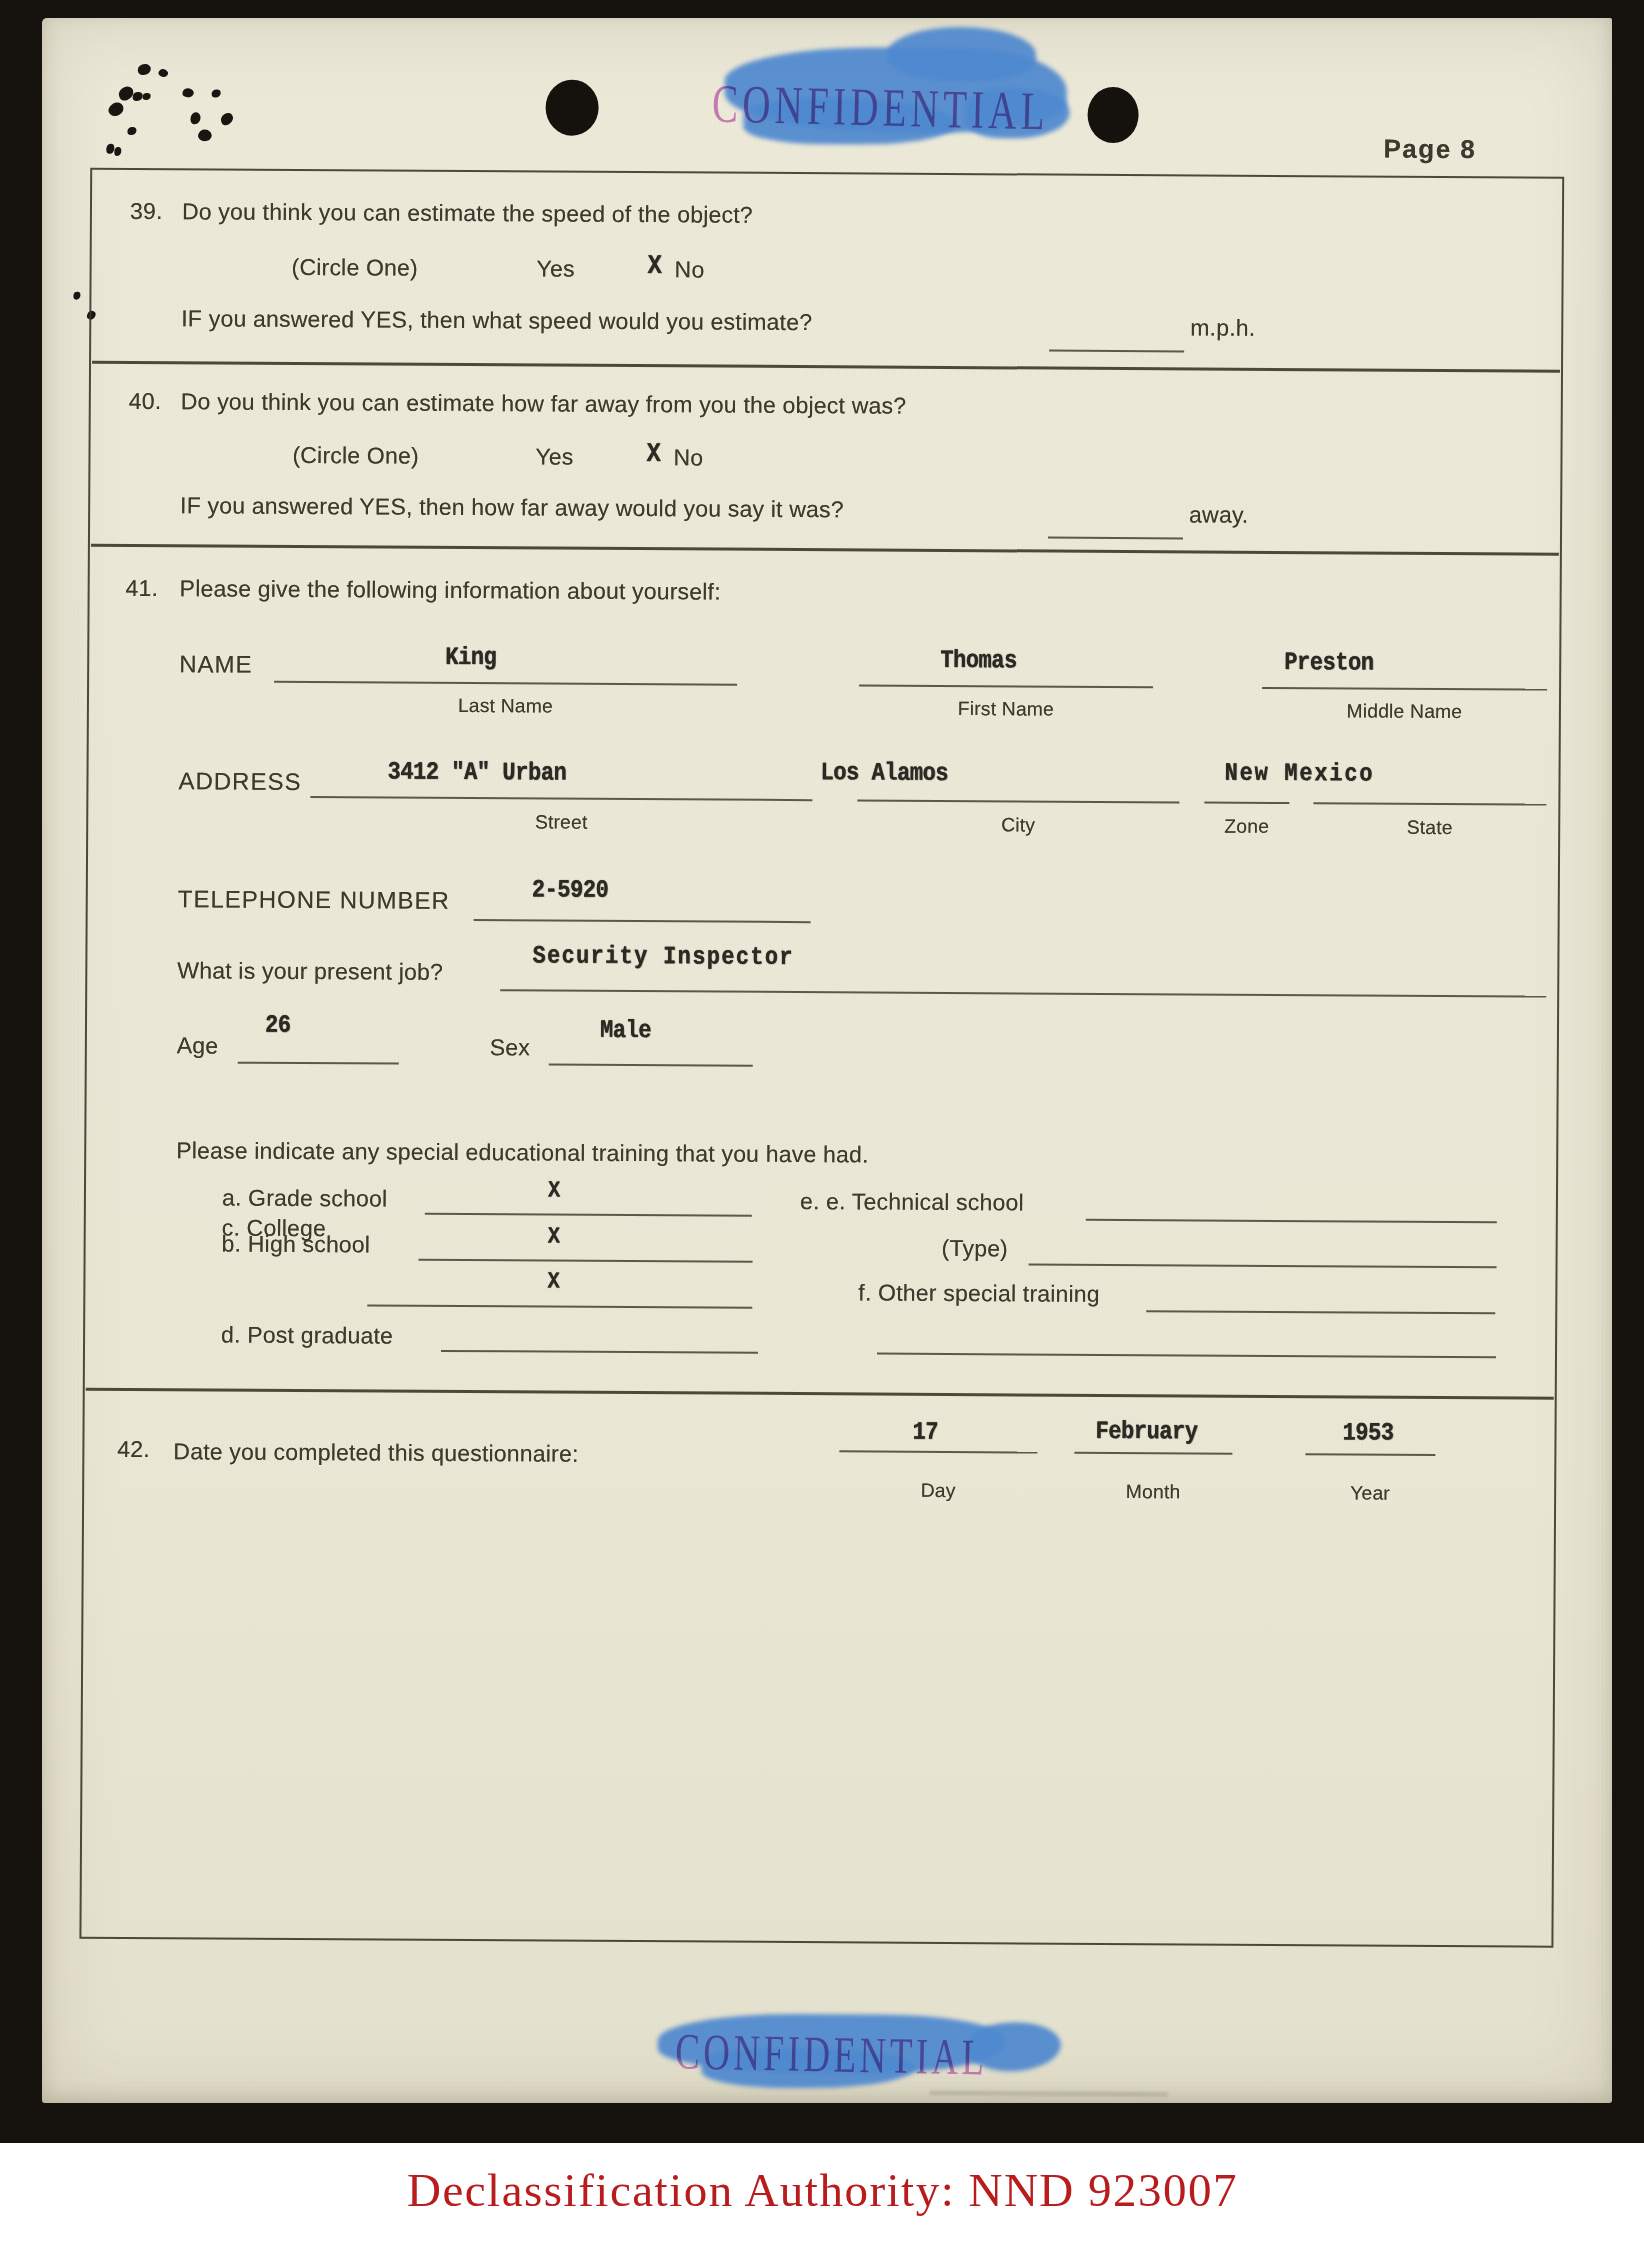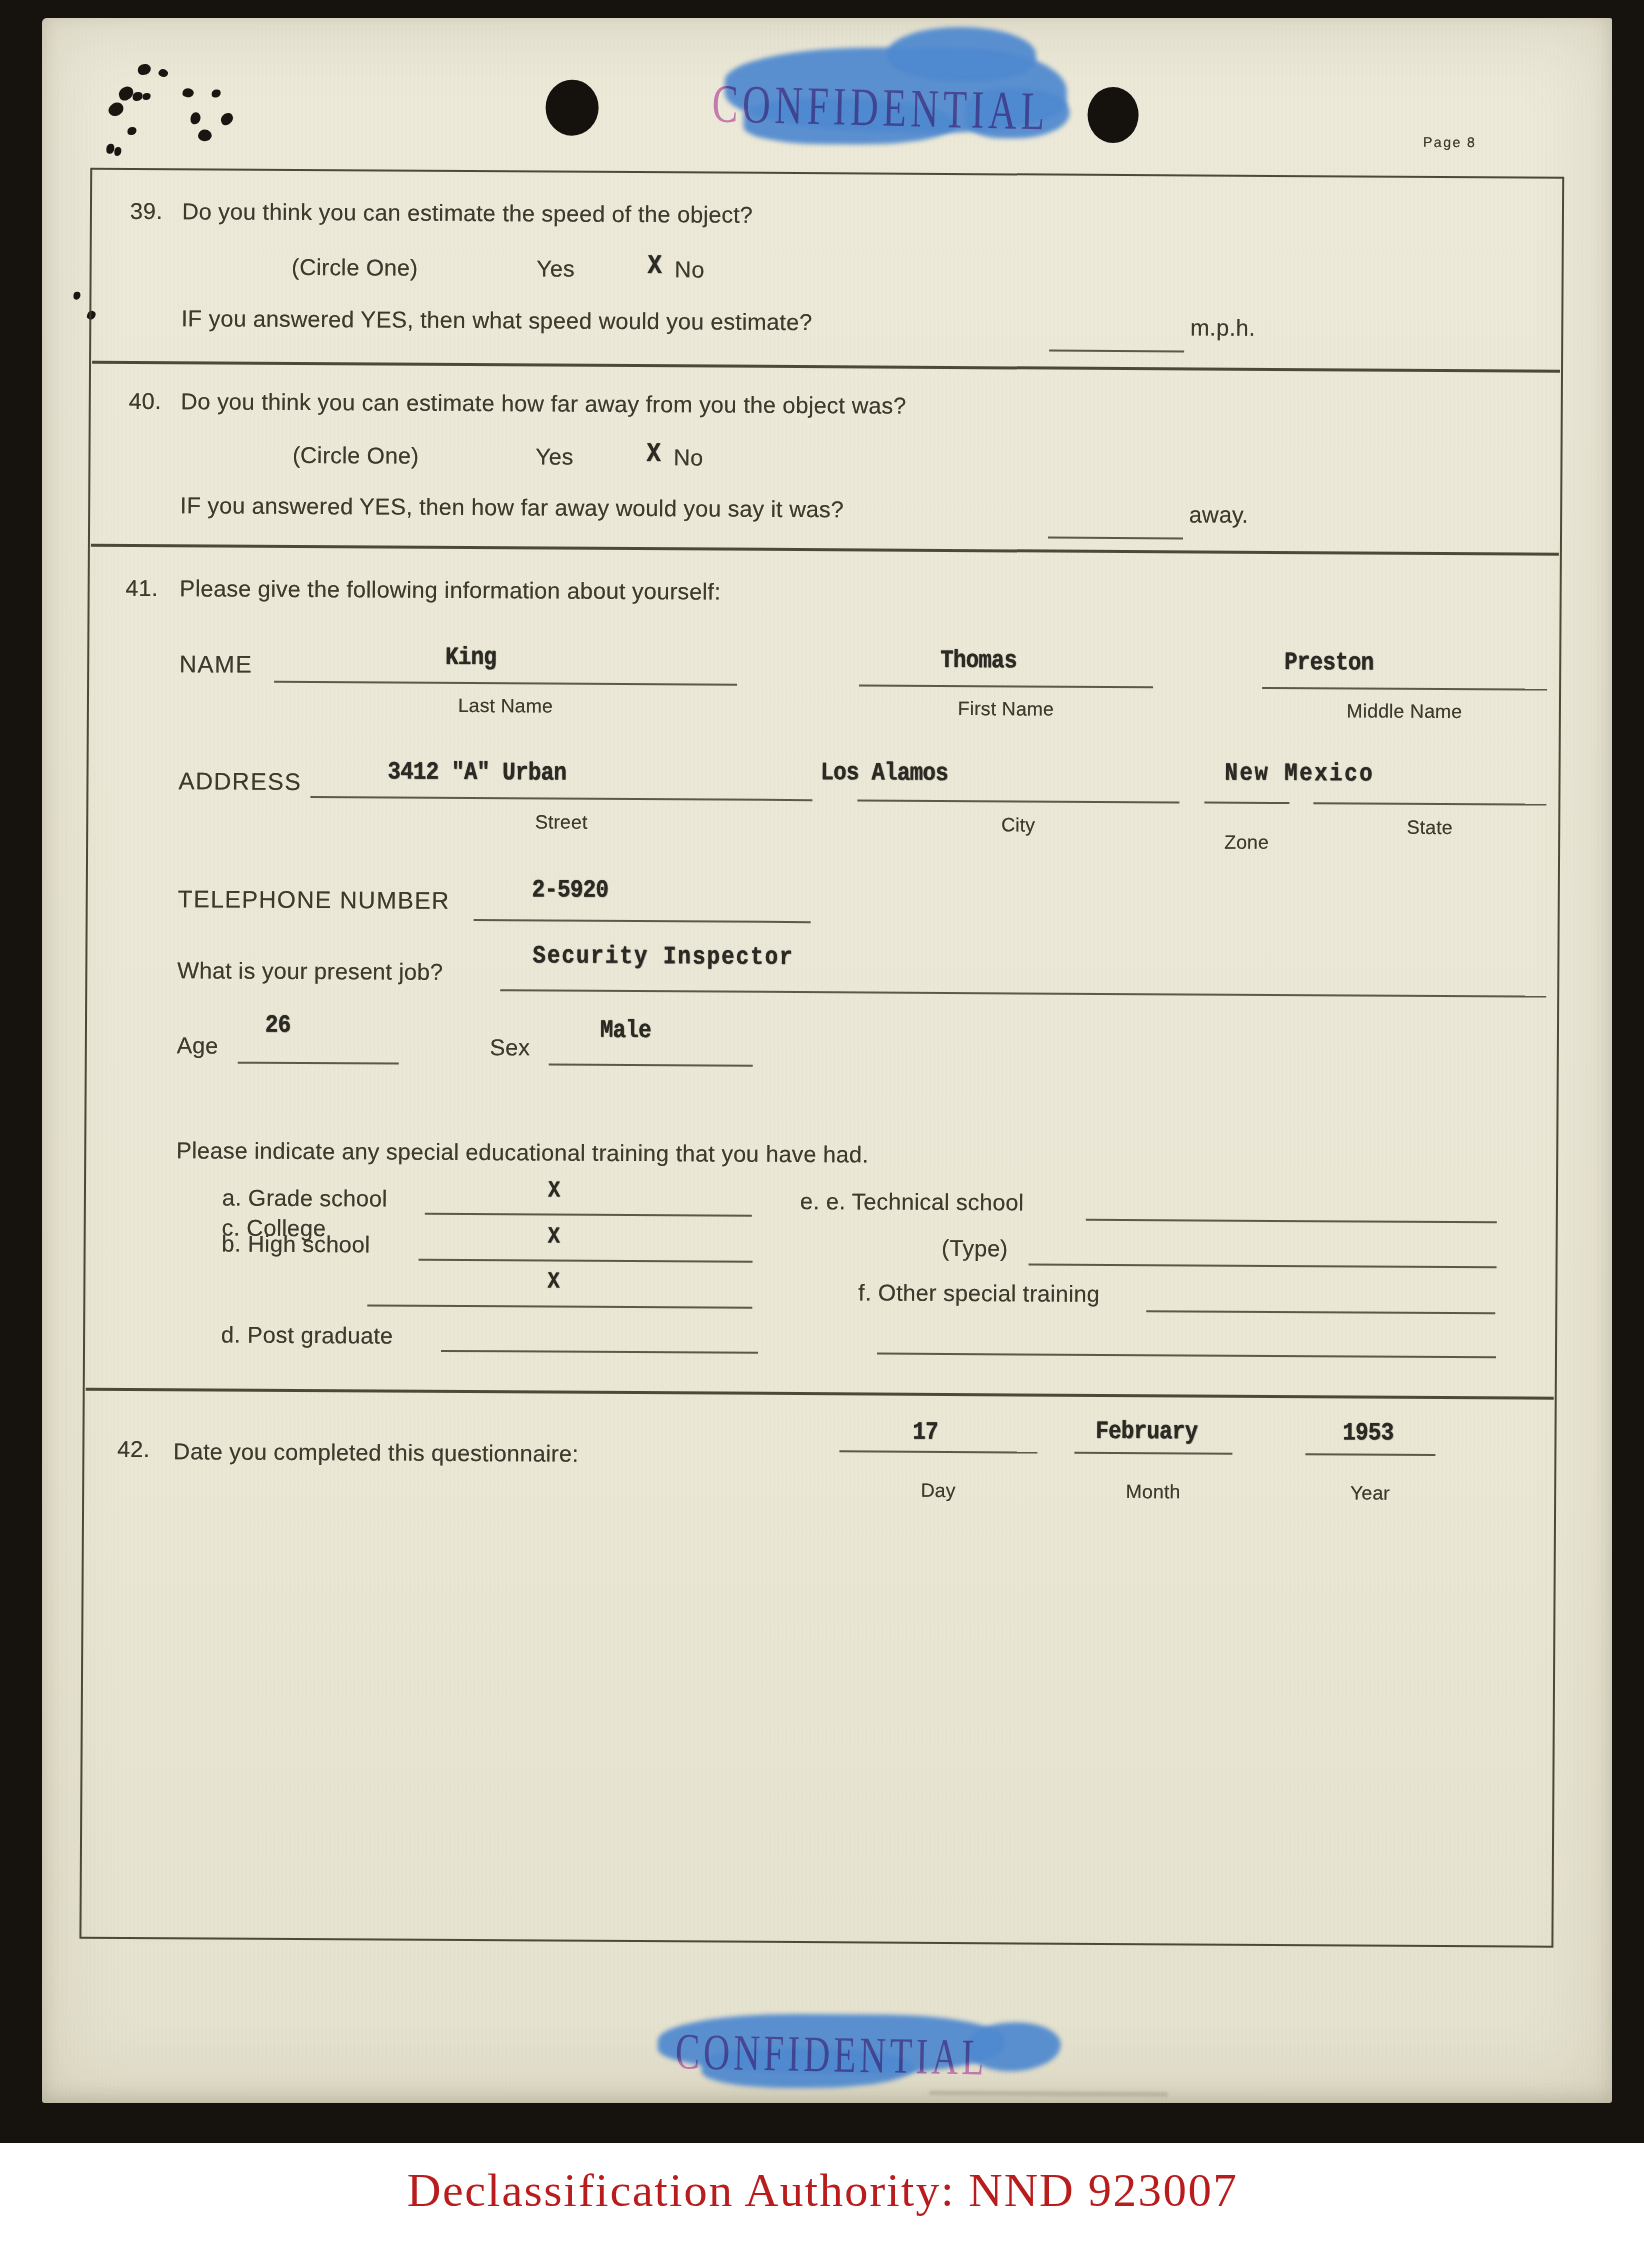--- a/index.html
+++ b/index.html
@@ -67,21 +67,21 @@
     <div class="hole" style="left:1087px;top:85px;width:51px;height:56px;"></div>
 
     <div>
       <div class="blob" style="left:724px;top:47px;width:342px;height:85px;border-radius:45% 30% 40% 50% / 40% 50% 35% 45%;"></div>
       <div class="blob" style="left:886px;top:26px;width:149px;height:54px;border-radius:50% 50% 40% 45%;"></div>
       <div class="blob" style="left:743px;top:98px;width:213px;height:46px;border-radius:40% 60% 50% 40%;"></div>
       <div class="blob" style="left:965px;top:87px;width:104px;height:50px;border-radius:45% 55% 60% 40%;"></div>
       <div class="stamp" style="left:712px;top:73px;font-size:54px;letter-spacing:6px;transform:rotate(1deg) scaleX(.72);transform-origin:left top;">CONFIDENTIAL</div>
     </div>
 
-    <div class="t" style="right:169px;top:130px;font-size:14px;letter-spacing:1.5px;">Page 8</div>
+    <div class="t" style="right:169px;top:130px;font-size:26px;letter-spacing:1.5px;font-weight:bold;">Page 8</div>
 
     <div class="box" style="left:90px;top:172px;width:1470px;height:1767px;"></div>
     <div class="divider" style="left:93px;top:365px;width:1468px;"></div>
     <div class="divider" style="left:93px;top:548px;width:1468px;"></div>
     <div class="divider" style="left:93px;top:1392px;width:1468px;"></div>
 
     <div>
       <div class="t" style="left:130px;top:202px;">39.</div>
       <div class="t" style="left:182px;top:202px;"><span>Do you think you can estimate the </span><span class="it">speed</span><span> of the object?</span></div>
       <div class="t it" style="left:292px;top:257px;">(Circle One)</div>
@@ -123,21 +123,21 @@
       <div class="t cap" style="left:182px;top:771px;">ADDRESS</div>
       <div class="typed" style="left:391px;top:760px;">3412 "A" Urban</div>
       <div class="typed" style="left:824px;top:758px;">Los Alamos</div>
       <div class="typed" style="left:1228px;top:756px;letter-spacing:2px;">New Mexico</div>
       <div class="line" style="left:314px;top:799px;width:502px;"></div>
       <div class="line" style="left:861px;top:799px;width:322px;"></div>
       <div class="line" style="left:1208px;top:799px;width:85px;"></div>
       <div class="line" style="left:1317px;top:799px;width:233px;"></div>
       <div class="t small ctr" style="left:314px;top:813px;width:502px;">Street</div>
       <div class="t small ctr" style="left:861px;top:813px;width:322px;">City</div>
-      <div class="t small ctr" style="left:1208px;top:813px;width:85px;margin-top:16px;">Zone</div>
+      <div class="t small ctr" style="left:1208px;top:813px;width:85px;">Zone</div>
       <div class="t small ctr" style="left:1317px;top:813px;width:233px;">State</div>
 
       <div class="t cap" style="left:182px;top:889px;">TELEPHONE NUMBER</div>
       <div class="typed" style="left:536px;top:877px;">2-5920</div>
       <div class="line" style="left:478px;top:921px;width:337px;"></div>
 
       <div class="t" style="left:182px;top:961px;">What is your present job?</div>
       <div class="typed" style="left:537px;top:943px;letter-spacing:1.5px;">Security Inspector</div>
       <div class="line" style="left:505px;top:991px;width:1046px;"></div>
 

